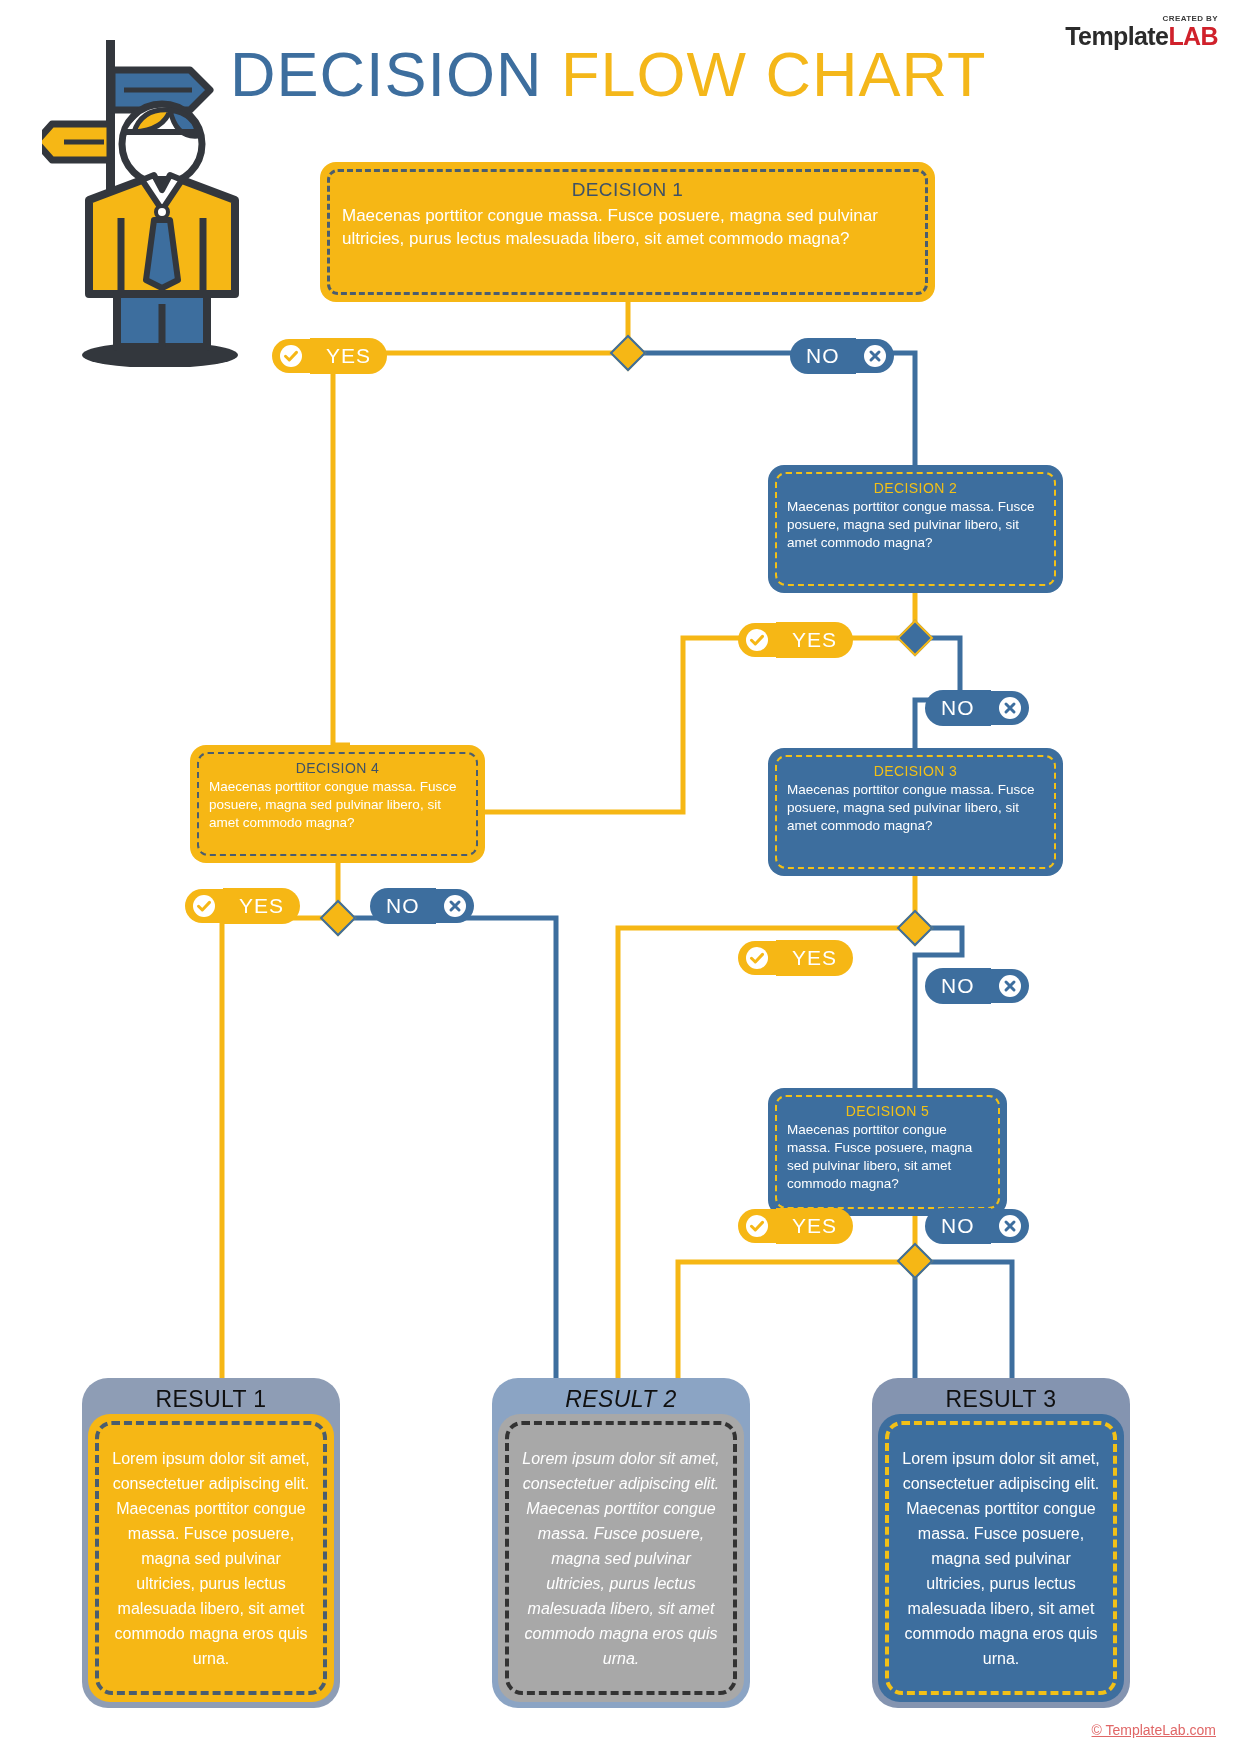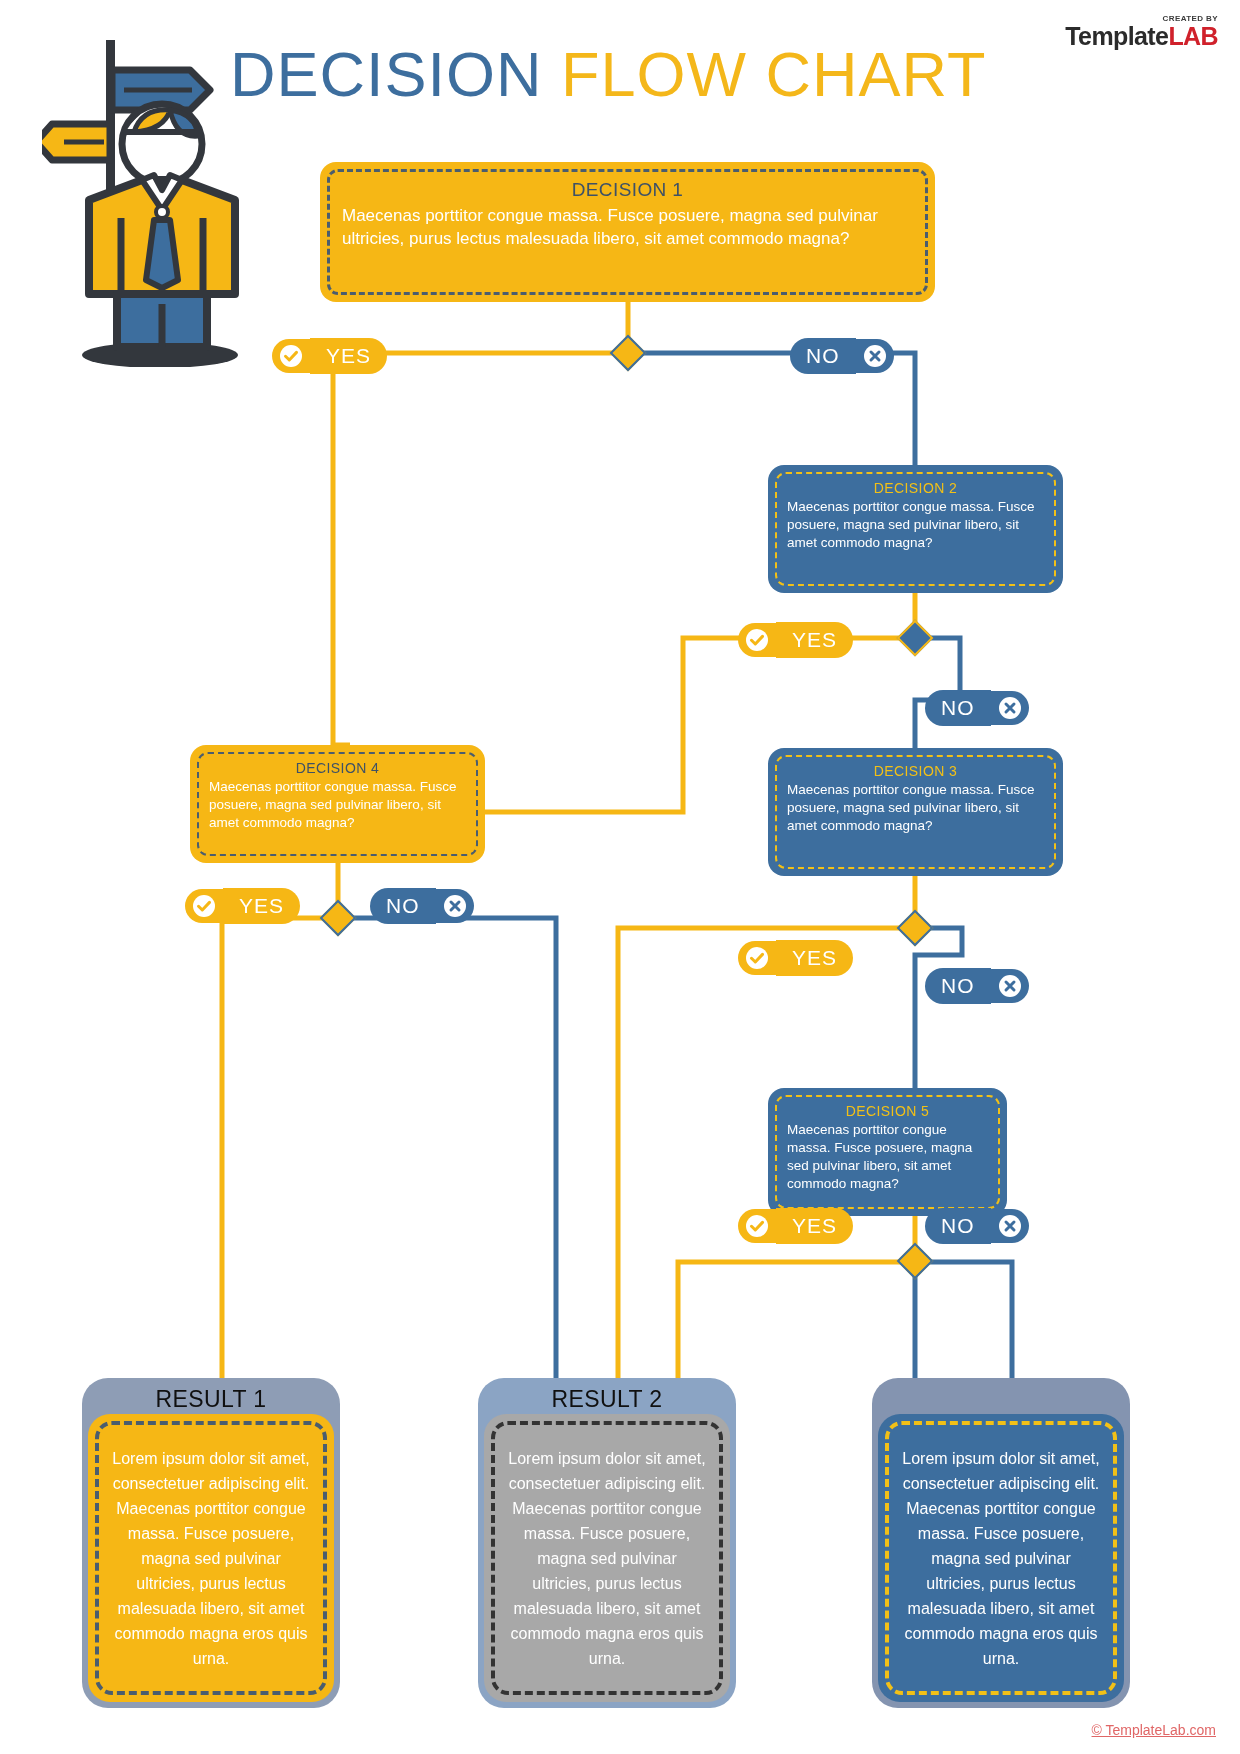--- a/index.html
+++ b/index.html
@@ -464,30 +464,31 @@
 
   <div class="result r-shell-1" style="left:82px; top:1378px;">
     <div class="rtitle">RESULT 1</div>
     <div class="rinner rinner-yellow">
       <div class="rinner-b">
         <div class="rbody">Lorem ipsum dolor sit amet, consectetuer adipiscing elit. Maecenas porttitor congue massa. Fusce posuere, magna sed pulvinar ultricies, purus lectus malesuada libero, sit amet commodo magna eros quis urna.</div>
       </div>
     </div>
   </div>
 
-  <div class="result r-shell-2" style="left:478px; top:1378px;">
+  <div class="result r-shell-2" style="left:492px; top:1378px;font-style:italic;">
     <div class="rtitle">RESULT 2</div>
     <div class="rinner rinner-gray">
       <div class="rinner-b">
         <div class="rbody">Lorem ipsum dolor sit amet, consectetuer adipiscing elit. Maecenas porttitor congue massa. Fusce posuere, magna sed pulvinar ultricies, purus lectus malesuada libero, sit amet commodo magna eros quis urna.</div>
       </div>
     </div>
   </div>
 
   <div class="result r-shell-3" style="left:872px; top:1378px;">
+    <div class="rtitle">RESULT 3</div>
     <div class="rinner rinner-blue">
       <div class="rinner-b">
         <div class="rbody">Lorem ipsum dolor sit amet, consectetuer adipiscing elit. Maecenas porttitor congue massa. Fusce posuere, magna sed pulvinar ultricies, purus lectus malesuada libero, sit amet commodo magna eros quis urna.</div>
       </div>
     </div>
   </div>
 
   <a class="footer" href="#">© TemplateLab.com</a>
 
 </div>

